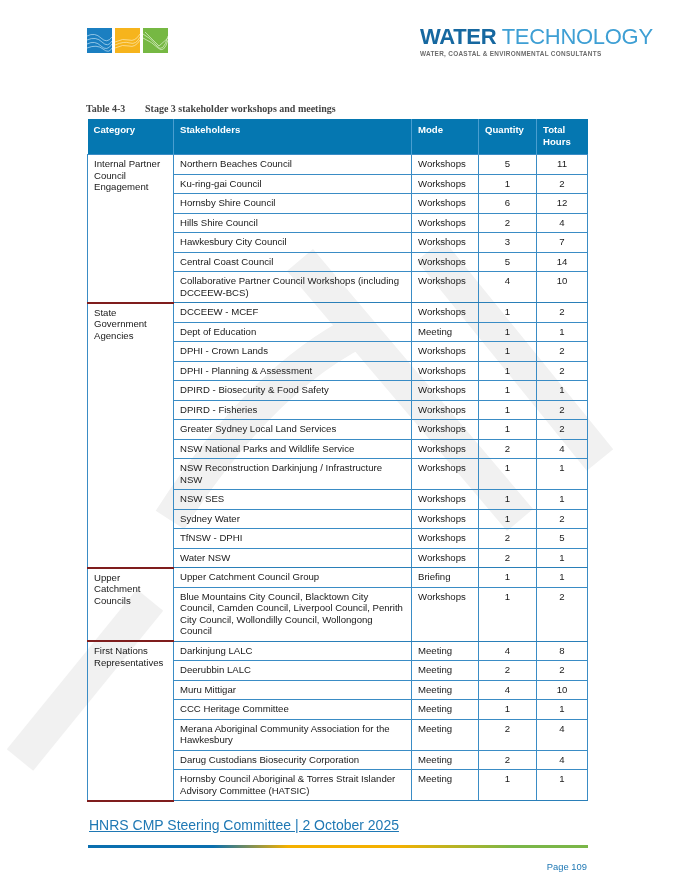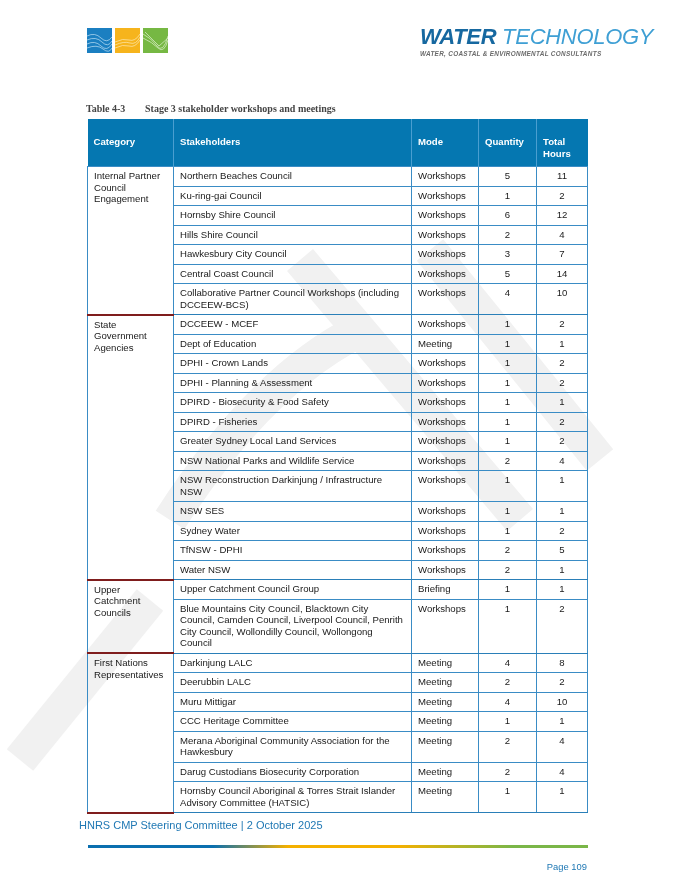--- a/index.html
+++ b/index.html
@@ -1,35 +1,35 @@
 <!DOCTYPE html>
 <html><head>
 <meta charset="utf-8">
 <style>
   html,body{margin:0;padding:0;background:#fff;}
   body{width:675px;height:873px;position:relative;overflow:hidden;font-family:"Liberation Sans",sans-serif;color:#1a1a1a;}
   .logo-left{position:absolute;left:87px;top:28px;display:flex;gap:3px;}
   .logo-left .sq{width:25px;height:25px;position:relative;overflow:hidden;}
   .logo-left .sq svg{position:absolute;left:0;top:0;}
-  .logo-right{position:absolute;left:420px;top:26px;width:170px;text-align:left;font-style:italic;}
+  .logo-right{position:absolute;left:420px;top:26px;width:170px;text-align:left;}
   .wt-title{font-size:22px;line-height:22px;color:#1b6fa6;letter-spacing:-0.3px;white-space:nowrap;}
   .wt-title b{font-weight:bold;color:#1668a0;}
   .wt-title span{font-weight:normal;color:#3e9fd4;}
   .wt-sub{font-size:6.4px;font-weight:bold;color:#6b6b6b;letter-spacing:0.3px;margin-top:2px;white-space:nowrap;}
   .caption{position:absolute;left:86px;top:103px;font-size:10px;font-weight:bold;color:#444;white-space:nowrap;font-family:Liberation Serif, serif;}
   .caption .num{display:inline-block;width:59px;}
   table{position:absolute;left:87px;top:119px;width:500px;border-collapse:collapse;font-size:9.6px;table-layout:fixed;}
-  th{background:#0577b1;color:#fff;font-weight:bold;text-align:left;vertical-align:top;padding:17px 6px 6px 6px;line-height:12px;border-left:1px solid #4a9ed0;}
+  th{background:#0577b1;color:#fff;font-weight:bold;text-align:left;vertical-align:top;padding:5px 6px 6px 6px;line-height:12px;border-left:1px solid #4a9ed0;}
   th:first-child{border-left:none;}
   td{vertical-align:top;padding:3px 6px 4px 6px;line-height:11.5px;border:1px solid #3a8cc5;}
   td.cat{border-bottom:2px solid #7f1d1d;}
   td.num{text-align:center;}
   col.c1{width:86px;} col.c2{width:238px;} col.c3{width:67px;} col.c4{width:58px;} col.c5{width:51px;}
   tr.grp-end td{border-bottom:1.5px solid #2a7fb8;}
-  .footer{position:absolute;left:79px;top:820px;font-size:11px;color:#1f78b4;line-height:11.5px;}
+  .footer{position:absolute;left:89px;top:820px;font-size:14px;color:#1f78b4;line-height:11.5px;text-decoration:underline;}
   .footer-page{position:absolute;right:88px;top:861px;font-size:9.4px;color:#1f78b4;}
   .footer-bar{position:absolute;left:88px;top:845px;width:500px;height:3px;background:linear-gradient(90deg,#0a6faf 0%,#0a6faf 25%,#f4b000 40%,#f4b000 62%,#7ab648 85%,#7ab648 100%);}
   .watermark{position:absolute;left:0;top:0;width:675px;height:873px;pointer-events:none;}
 </style>
 </head>
 <body>
 
 <svg class="watermark" viewBox="0 0 675 873">
   <g fill="none" stroke="#f1f1f1" stroke-width="34" stroke-linecap="butt">
     <path d="M20 760 L150 600"></path>

